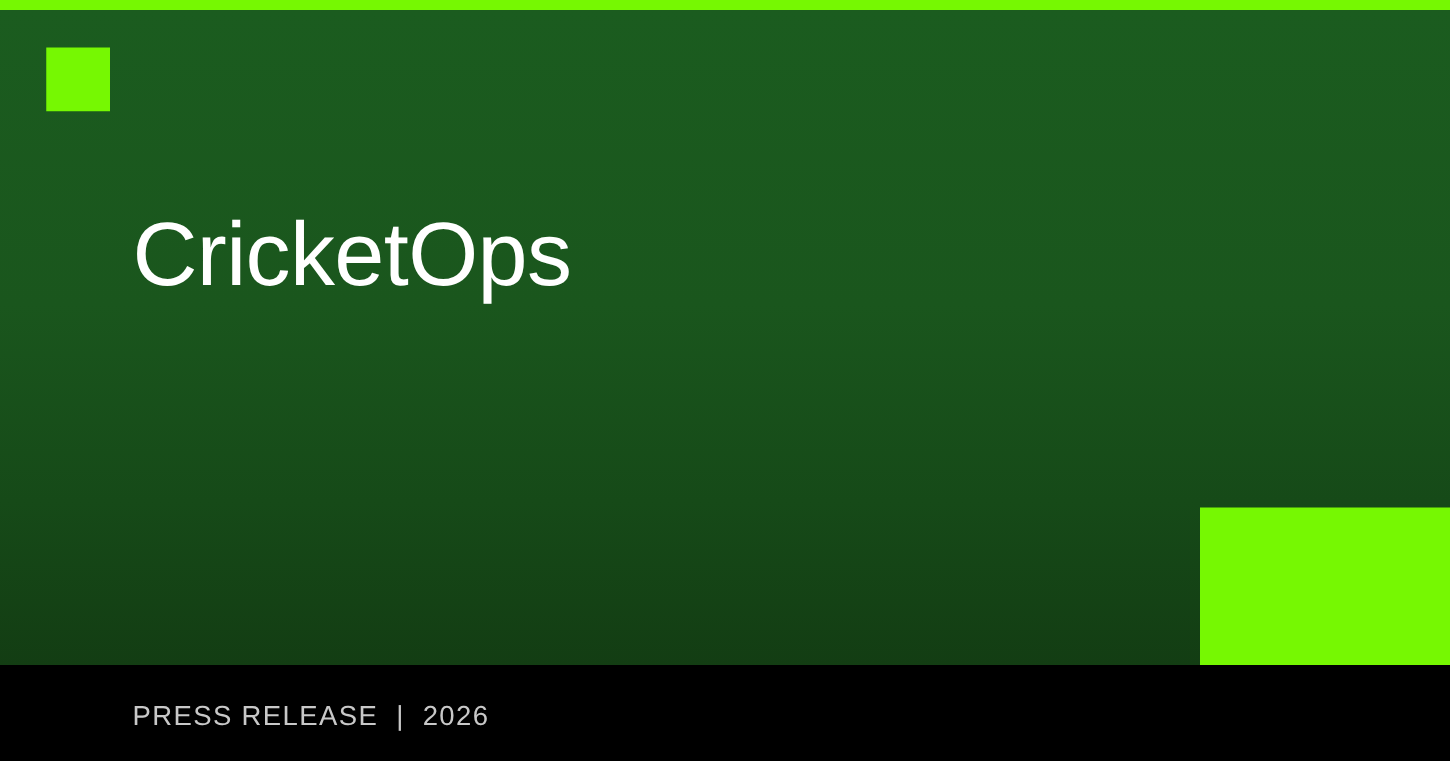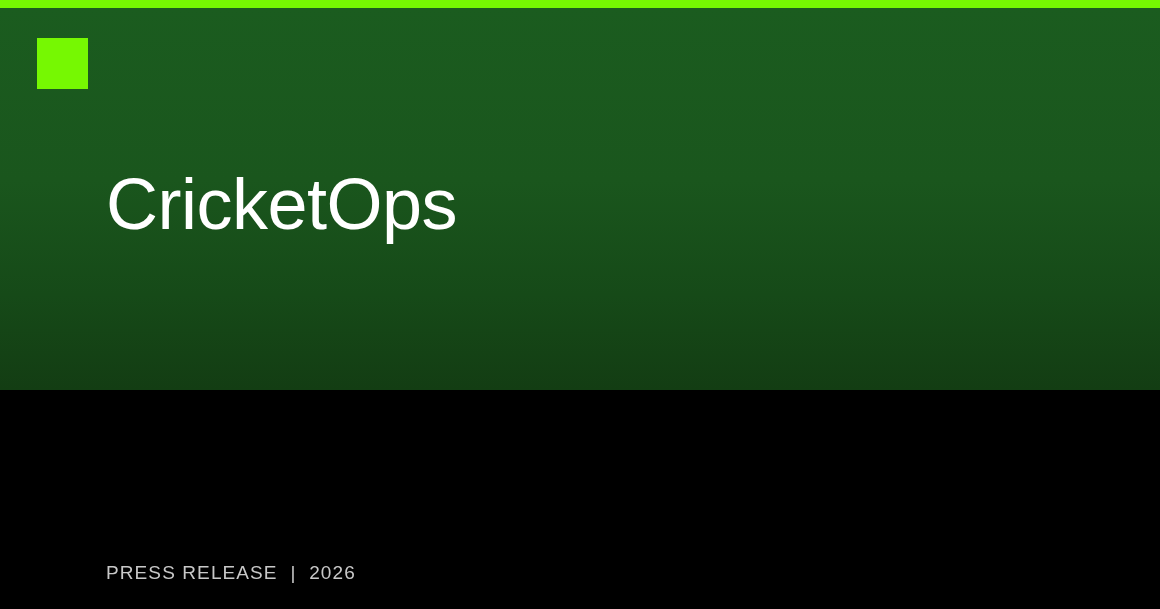--- a/index.html
+++ b/index.html
@@ -28,21 +28,21 @@
     height: 8px;
     background: #76f802;
   }
 
   
   .stage {
     position: absolute;
     left: 0;
     top: 8px;
     width: 1160px;
-    height: 382px;
+    height: 524px;
     background: linear-gradient(180deg, #1b5c1f 0%, #1a561d 45%, #164a18 75%, #133d13 100%);
     overflow: hidden;
   }
 
   
   .accent-square {
     position: absolute;
     left: 37px;
     top: 30px;
     width: 51px;
@@ -95,21 +95,21 @@
     top: 550px;
     width: 1160px;
     height: 59px;
     background: #000000;
   }
 
   .footer-text {
     position: absolute;
     left: 106px;
     top: 563px;
-    font-size: 19px;
+    font-size: 22px;
     line-height: 20px;
     letter-spacing: 1.1px;
     color: #c8c8c8;
     white-space: pre;
     font-family: "Liberation Sans", sans-serif;
   }
 </style>
 </head>
 <body>
 

